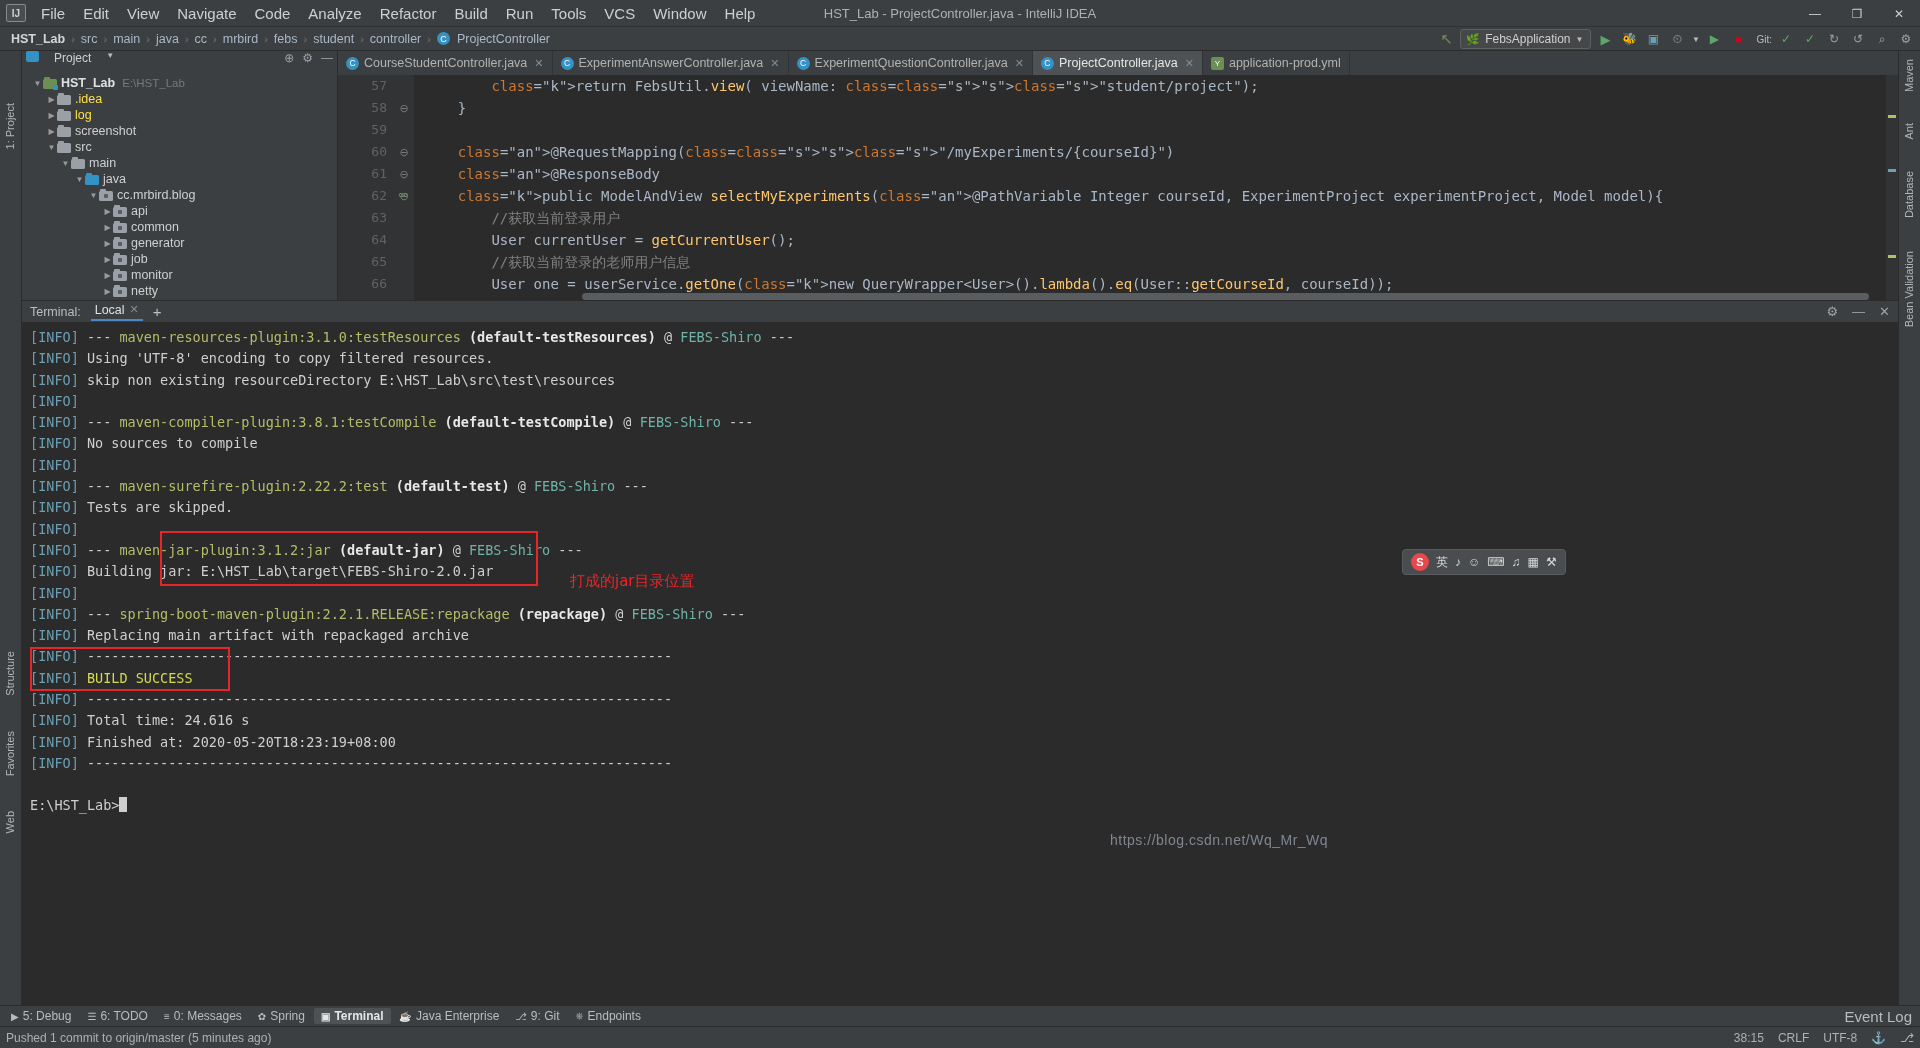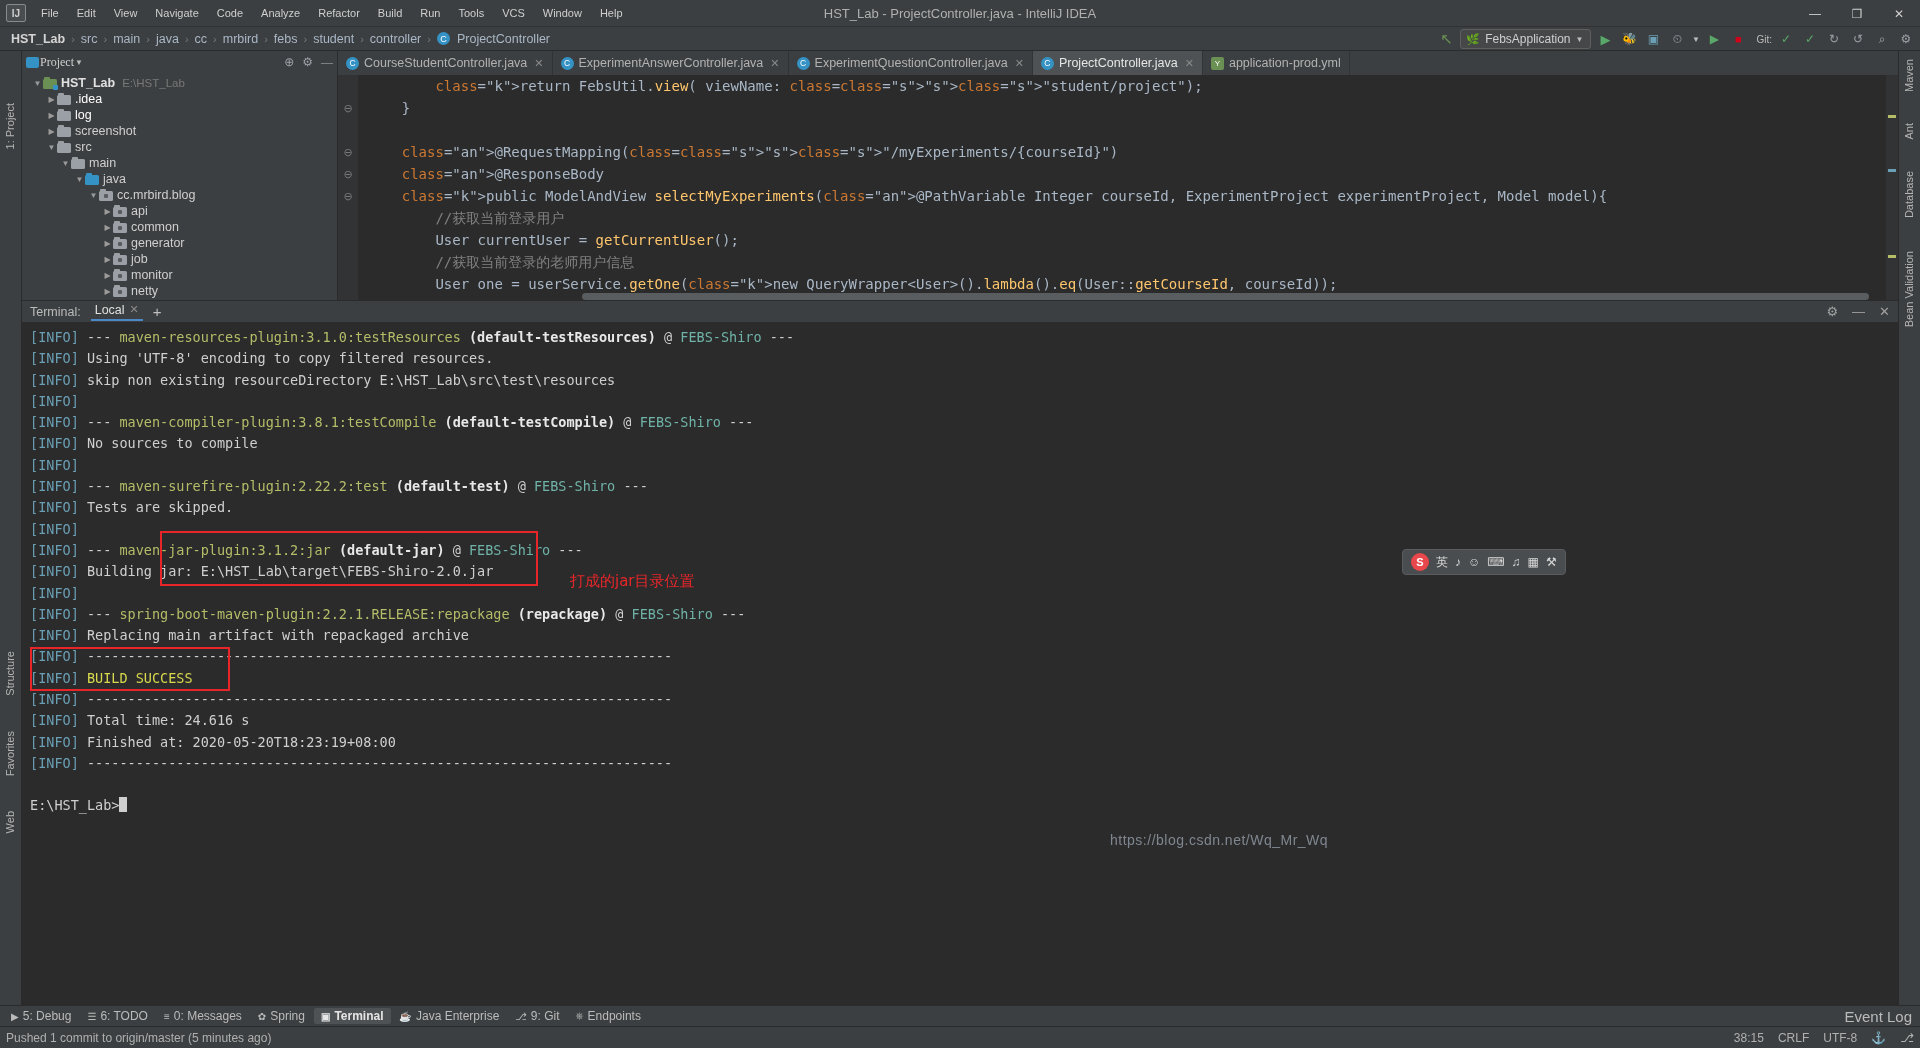--- a/index.html
+++ b/index.html
@@ -6,21 +6,21 @@
   html,body{ width:1920px; height:1048px; overflow:hidden; background:#3c3f41;
     font-family:"Liberation Sans", sans-serif; color:#bbbbbb; }
   .app{ position:relative; width:1920px; height:1048px; background:#3c3f41; display:flex; flex-direction:column; }
 
   
   .titlebar{ height:27px; background:#3c3f41; display:flex; align-items:center;
      border-bottom:1px solid #323232; position:relative; flex:0 0 27px; }
   .ij-logo{ width:20px; height:18px; margin:0 6px 0 6px; border:1px solid #8a8a8a; border-radius:2px;
      display:flex; align-items:center; justify-content:center; font-size:10px; font-weight:bold; color:#cfcfcf; background:#4a4d4f;}
   .menu{ display:flex; align-items:center; gap:0px; }
-  .menu .mi{ padding:3px 9px; font-size:11px; color:#cfcfcf; cursor:default; white-space:nowrap;}
+  .menu .mi{ padding:3px 9px; font-size:15px; color:#cfcfcf; cursor:default; white-space:nowrap;}
   .wintitle{ position:absolute; left:50%; transform:translateX(-50%); font-size:13px; color:#b0b0b0; white-space:nowrap;}
   .winbtns{ position:absolute; right:0; top:0; height:27px; display:flex; align-items:center; }
   .winbtn{ width:42px; height:27px; display:flex;align-items:center;justify-content:center; font-size:12px; color:#cfcfcf;}
 
   
   .navrow{ height:24px; background:#3c3f41; display:flex; align-items:center; position:relative; flex:0 0 24px;
      border-bottom:1px solid #2b2b2b;}
   .crumbs{ display:flex; align-items:center; padding-left:8px; font-size:12.5px; }
   .crumbs .c{ color:#a9b7c6; padding:0 3px; white-space:nowrap;}
   .crumbs .c.first{ color:#d4d4d4; font-weight:bold;}
@@ -39,38 +39,38 @@
   .leftstrip{ width:22px; background:#3c3f41; border-right:1px solid #2b2b2b; position:relative;}
   .vlabel{ position:absolute; writing-mode:vertical-rl; transform:rotate(180deg); font-size:11px; color:#b5b5b5;
      white-space:nowrap; left:4px; }
   .rightstrip{ width:22px; background:#3c3f41; border-left:1px solid #2b2b2b; position:relative;}
 
   .center{ flex:1; display:flex; flex-direction:column; min-width:0;}
   .upper{ height:250px; display:flex; min-height:0; border-bottom:1px solid #2b2b2b;}
 
   
   .proj{ width:316px; background:#3c3f41; display:flex; flex-direction:column; border-right:1px solid #2b2b2b;}
-  .projhdr{ height:22px; display:flex; align-items:center; padding:0 4px; font-size:12px; gap:1px; position:relative;font-family:Liberation Serif, serif;}
+  .projhdr{ height:22px; display:flex; align-items:flex-start; padding:0 4px; font-size:12px; gap:15px; position:relative;}
   .projhdr .t{ color:#cfcfcf; }
   .projhdr-icons{ position:absolute; right:4px; display:flex; gap:8px; align-items:center; color:#9aa0a6; font-size:12px;}
   .tree{ flex:1; overflow:hidden; font-size:12.5px; padding-top:2px;}
   .row{ display:flex; align-items:center; height:16px; white-space:nowrap; }
   .arrow{ width:11px; text-align:center; color:#9b9b9b; font-size:8px; flex:0 0 11px;}
   .fold{ width:14px; height:12px; flex:0 0 14px; margin-right:4px; position:relative;}
   .fold::before{ content:""; position:absolute; left:0; top:2px; width:14px; height:10px; border-radius:1.5px; background:#9aa0a6;}
   .fold::after{ content:""; position:absolute; left:1px; top:0px; width:6px; height:3px; border-radius:1px 1px 0 0; background:#9aa0a6;}
   .fold.src::before{ background:#3592c4;}
   .fold.src::after{ background:#3592c4;}
   .fold.pkg::before{ background:#9aa0a6;}
   .fold.pkg .dot{ position:absolute; left:5px; top:5px; width:4px;height:4px; background:#5a5d5f; border-radius:1px; z-index:2;}
   .fold.mod::before{ background:#6a9153;}
   .fold.mod::after{ background:#6a9153;}
   .fold.mod .badge{ position:absolute; right:-1px; bottom:-1px; width:5px;height:5px;background:#3592c4;border-radius:1px;}
   .nm{ color:#cfcfcf;}
-  .nm.excl{ color:#ffffff;}
+  .nm.excl{ color:#fde047;}
   .nm.bold{ font-weight:bold; color:#e0e0e0;}
   .path{ color:#787878; margin-left:7px; font-size:11.5px;}
 
   
   .editor{ flex:1; display:flex; flex-direction:column; min-width:0; background:#2b2b2b;}
   .tabbar{ height:24px; background:#3c3f41; display:flex; align-items:stretch; overflow:hidden; flex:0 0 24px;}
   .etab{ display:flex; align-items:center; gap:5px; padding:0 8px; font-size:12.5px; color:#b2b2b2;
      border-right:1px solid #313335; white-space:nowrap;}
   .etab.active{ background:#4e5254; color:#e6e6e6;}
   .etab .ic{ width:13px;height:13px;border-radius:50%;background:#3592c4;color:#fff;font-size:8.5px;
@@ -342,20 +342,33 @@
                 <span class="ic">C</span>
                 <span>ProjectController.java</span>
                 <span class="x">✕</span>
               </div>
               <div class="etab">
                 <span class="ic yml">Y</span>
                 <span>application-prod.yml</span>
               </div>
             </div>
           <div class="codearea">
+            <div class="gutter" id="gutter">
+                <div class="gline">57</div>
+                <div class="gline">58</div>
+                <div class="gline">59</div>
+                <div class="gline">60</div>
+                <div class="gline">61</div>
+                <div class="gline" style="position: relative;">62<span style="position: absolute; right: -14px; top: 0px; color: rgb(106, 145, 83); font-size: 11px;">⚯</span></div>
+                <div class="gline">63</div>
+                <div class="gline">64</div>
+                <div class="gline">65</div>
+                <div class="gline">66</div>
+                <div class="gline">67</div>
+              </div>
             <div class="foldcol" id="foldcol">
                 <div class="foldmark"></div>
                 <div class="foldmark">⊖</div>
                 <div class="foldmark"></div>
                 <div class="foldmark">⊖</div>
                 <div class="foldmark">⊖</div>
                 <div class="foldmark">⊖</div>
                 <div class="foldmark"></div>
                 <div class="foldmark"></div>
                 <div class="foldmark"></div>

